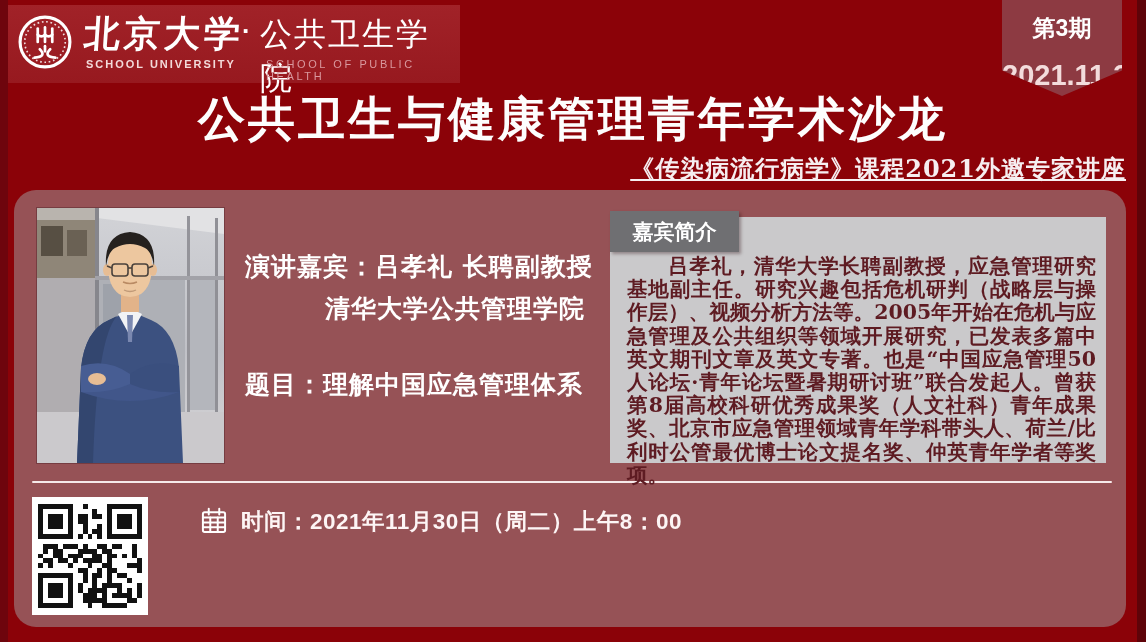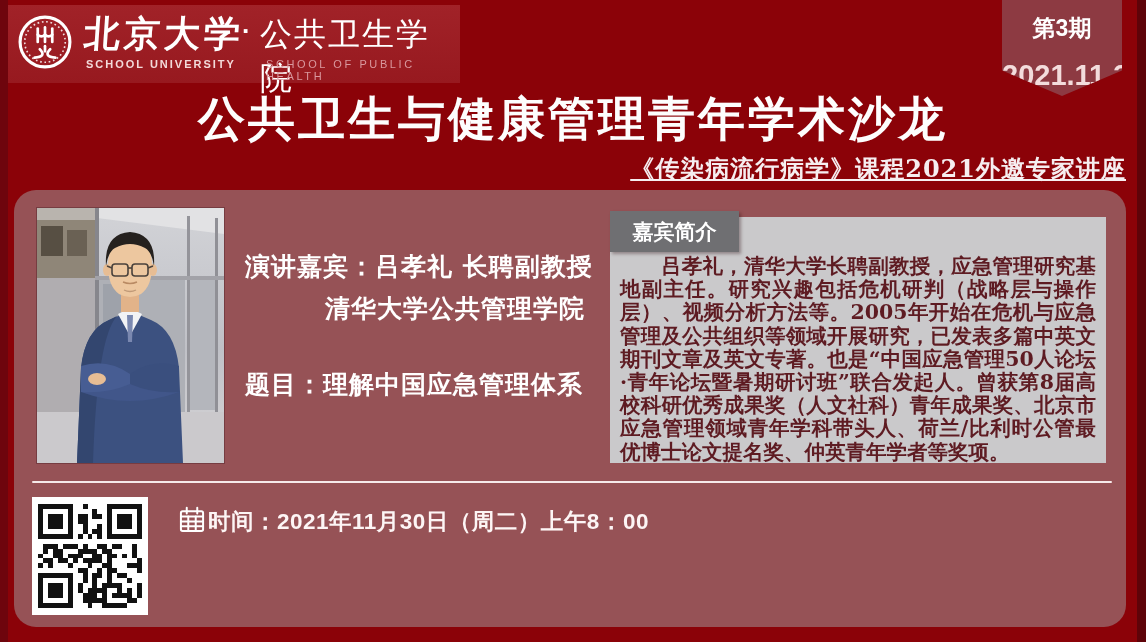--- a/index.html
+++ b/index.html
@@ -40,28 +40,28 @@
   .spk{position:absolute;font-family:"DejaVu Serif",serif;font-weight:bold;font-size:25px;
     letter-spacing:1px;white-space:pre;}
   .spk1{left:231px;top:60px;}
   .spk2{left:311px;top:102px;}
   .spk3{left:231px;top:178px;}
 
   .bio-tab{position:absolute;left:596px;top:21px;width:129px;height:41px;background:#6f6f72;
     z-index:2;display:flex;align-items:center;justify-content:center;font-size:21px;font-weight:bold;
     box-shadow:2px 2px 3px rgba(40,10,12,.35);}
   .bio-panel{position:absolute;left:596px;top:27px;width:496px;height:246px;background:#cac9cb;z-index:1;}
-  .bio-text{margin:38px 10px 0 10px;color:#5e1b22;font-family:"DejaVu Serif",serif;font-weight:bold;
+  .bio-text{margin:38px 10px 0 17px;color:#5e1b22;font-family:"DejaVu Serif",serif;font-weight:bold;
     font-size:20.5px;line-height:23.2px;text-indent:2em;text-align:justify;}
 
   .sep{position:absolute;left:18px;top:291px;width:1080px;height:2px;background:#f6eaea;border-radius:1px;}
 
   .qr{position:absolute;left:18px;top:307px;width:116px;height:118px;background:#fff;
     display:flex;align-items:center;justify-content:center;}
-  .frow{position:absolute;left:164px;height:30px;display:flex;gap:2px;}
+  .frow{position:absolute;left:186px;height:30px;display:flex;align-items:center;gap:13px;}
   .frow .icon{width:28px;height:28px;flex:0 0 auto;display:flex;align-items:center;}
   .frow .txt{font-size:22.5px;font-weight:600;letter-spacing:.5px;white-space:pre;color:#fdf5f5;}
   .r1{top:316px;} .r2{top:357px;} .r3{top:398px;}
   svg.line-ic{stroke:#fff;fill:none;stroke-width:1.7;stroke-linecap:round;stroke-linejoin:round;}
 </style>
 </head>
 <body>
 
 <div class="poster">
   <div class="edge edge-left"></div>

